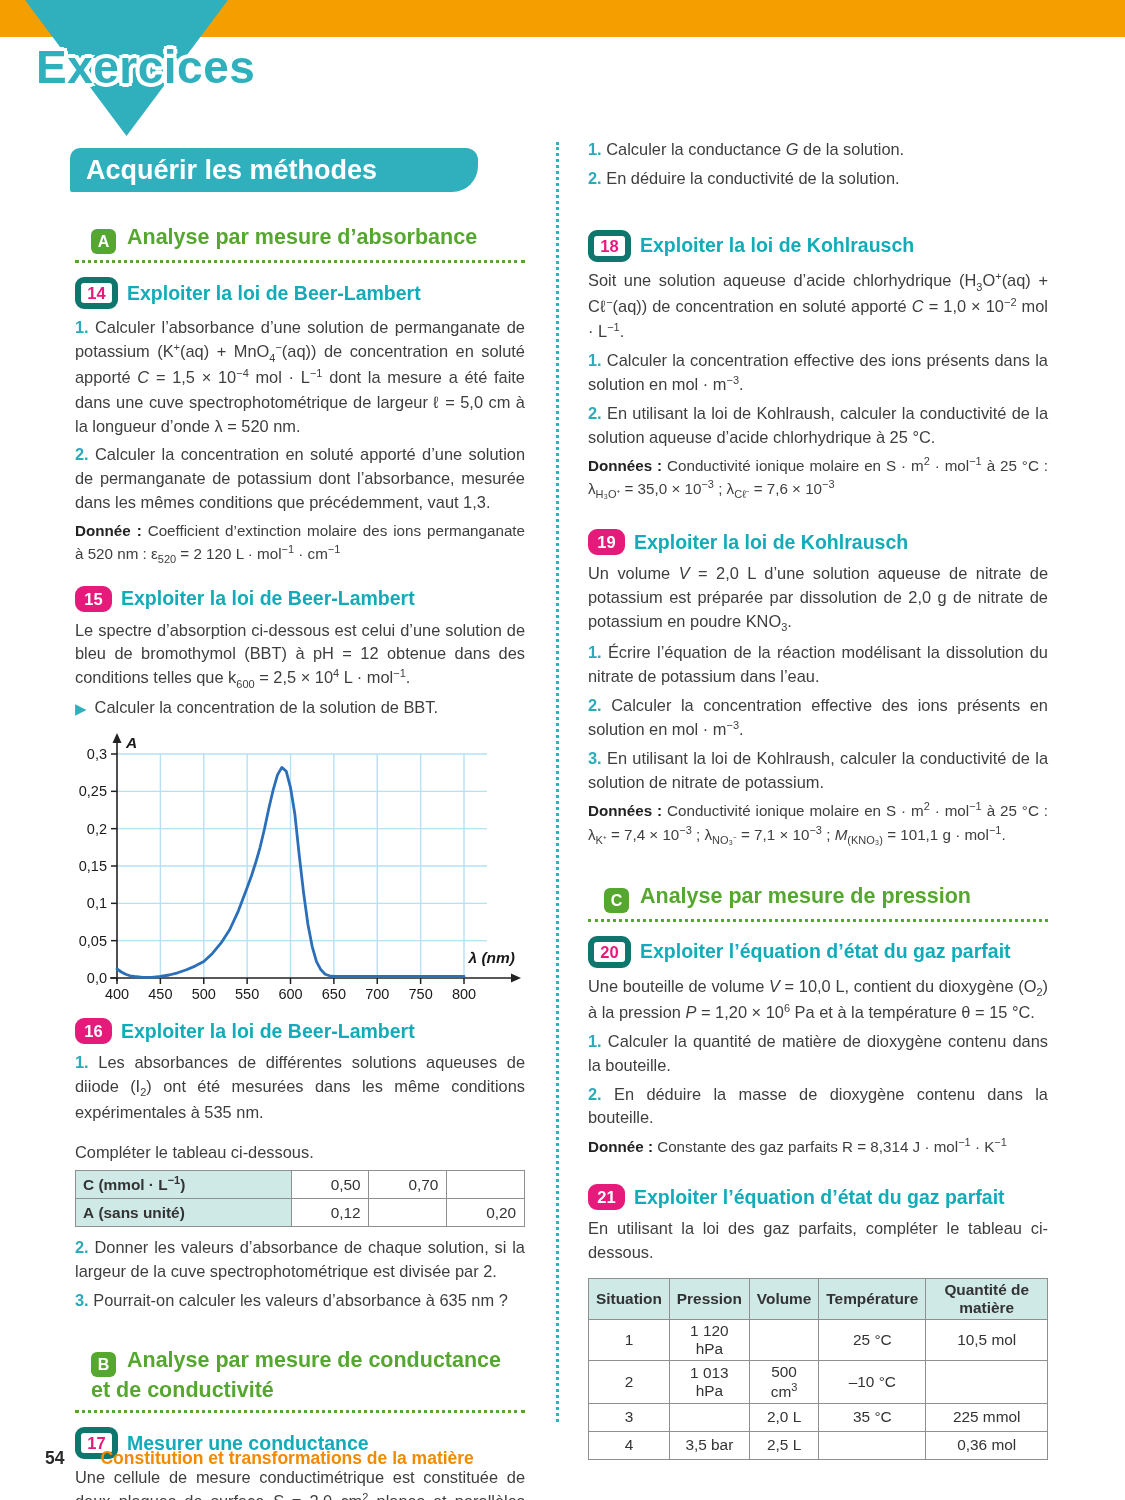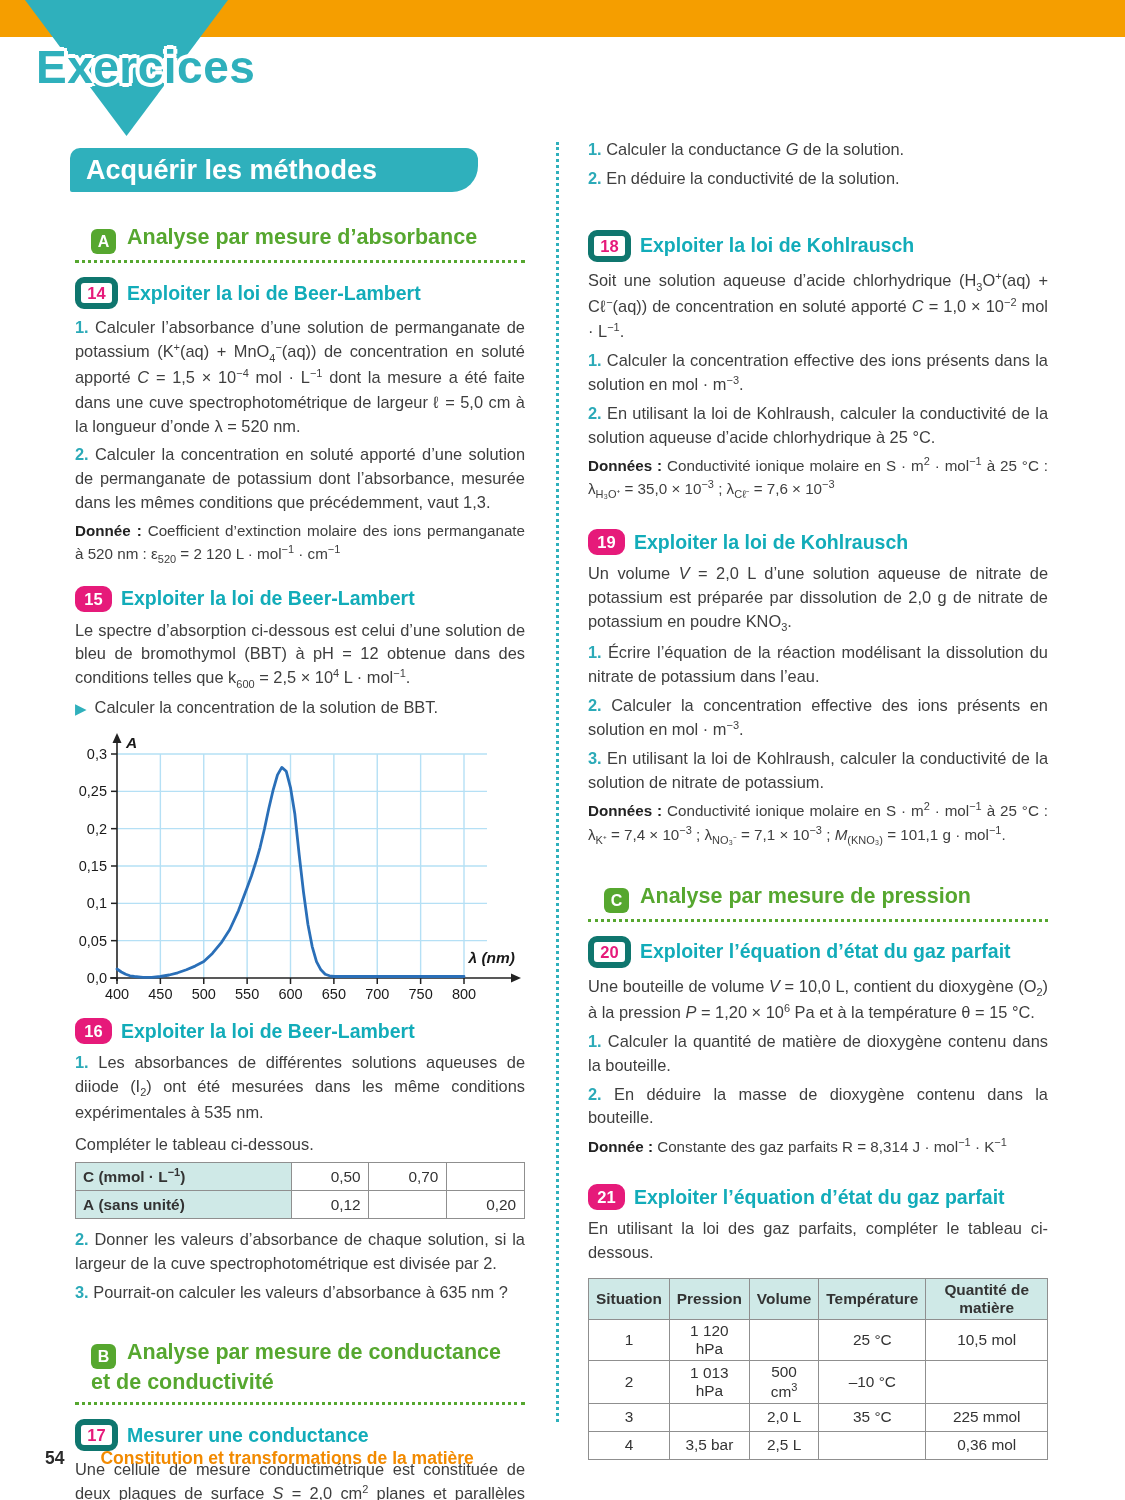--- a/index.html
+++ b/index.html
@@ -161,21 +161,21 @@
         <text id="y-axis-name" class="axname" x="51" y="20">A</text>
         <text id="x-axis-name" class="axname" x="440" y="235" text-anchor="end">λ (nm)</text>
         <polyline id="curve" fill="none" stroke-width="2.8" stroke-linejoin="round" stroke-linecap="round" stroke="#2A6FB8" points="42.0,241.0 46.3,244.0 50.7,246.3 55.0,247.8 59.4,248.5 68.0,249.3 76.7,249.3 85.4,248.5 94.1,247.0 102.7,244.8 111.4,241.8 120.1,238.1 128.8,233.6 137.4,225.4 146.1,214.9 154.8,201.5 163.4,182.8 172.1,159.7 176.5,147.7 180.8,134.3 185.1,119.3 189.5,100.7 193.8,80.5 198.2,61.8 202.5,46.9 206.8,39.4 211.2,43.2 215.5,59.6 219.8,85.7 224.2,126.8 228.5,164.1 232.9,196.2 237.2,218.6 241.5,233.6 245.9,241.8 250.2,246.3 254.5,247.8 258.9,248.5 280.6,248.5 302.3,248.5 345.6,248.5 389.0,248.5"></polyline>
       </svg>
     </div>
 
     <div class="ex-head">
       <span class="ex-num filled">16</span>
       <h3 class="ex-title">Exploiter la loi de Beer-Lambert</h3>
     </div>
-    <p class="p" style="margin-bottom:8px;"><span class="qn">1.</span> Les absorbances de différentes solutions aqueuses de diiode (I<sub>2</sub>) ont été mesurées dans les même conditions expérimentales à 535 nm.</p>
+    <p class="p" style="margin-bottom:16px;"><span class="qn">1.</span> Les absorbances de différentes solutions aqueuses de diiode (I<sub>2</sub>) ont été mesurées dans les même conditions expérimentales à 535 nm.</p>
     <p class="p">Compléter le tableau ci-dessous.</p>
     <table class="tbl16">
       <tbody>
           <tr>
         <td class="lbl"><b>C</b> (mmol · L<sup>−1</sup>)</td>
         <td class="val">0,50</td>
         <td class="val">0,70</td>
         <td class="val"></td>
       </tr>
       <tr>

